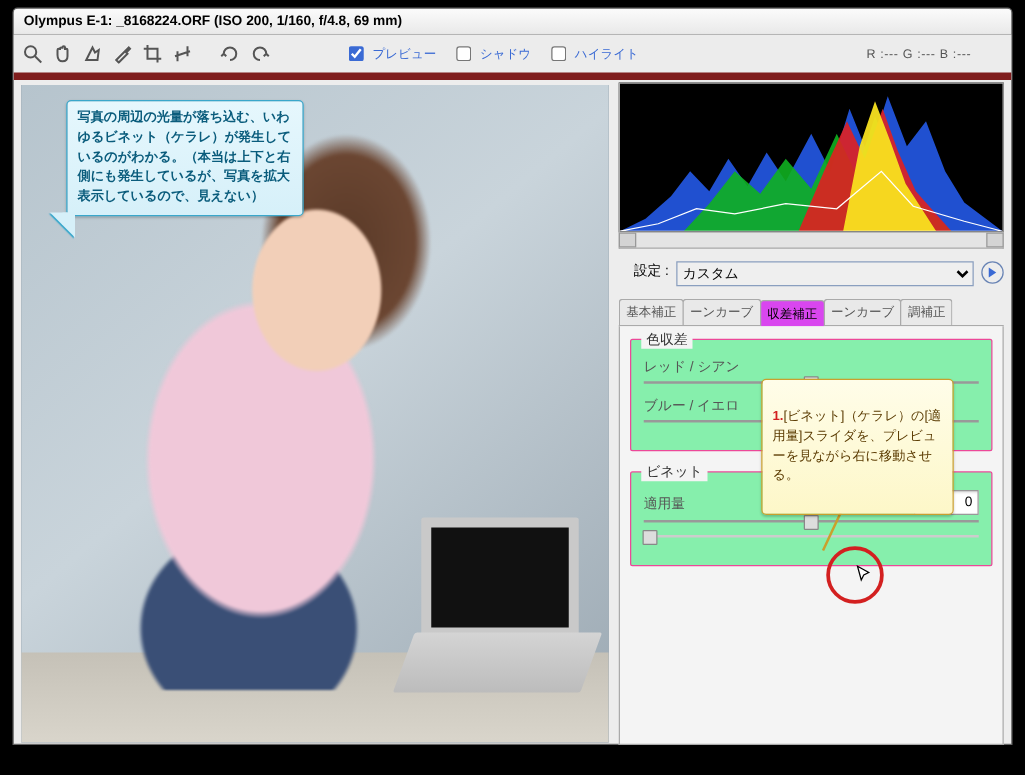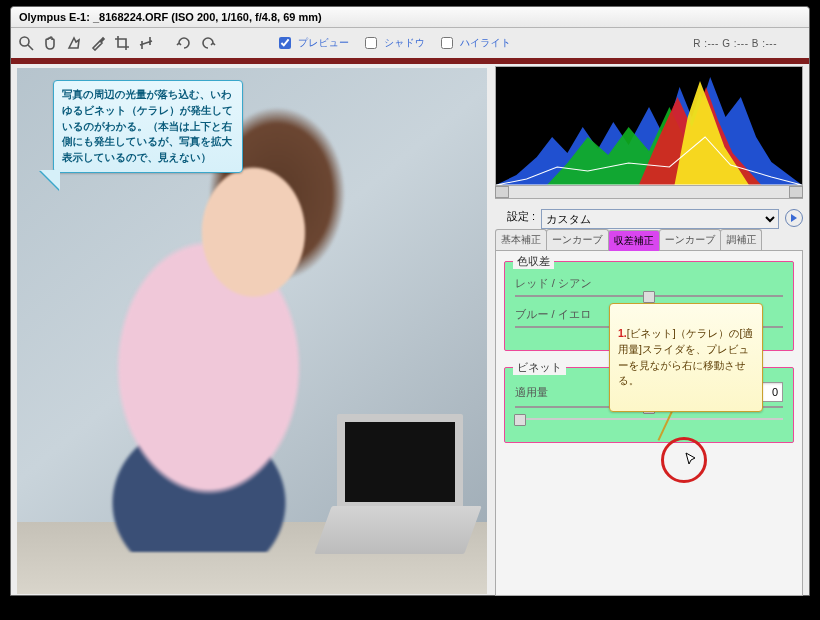--- a/index.html
+++ b/index.html
@@ -25,21 +25,21 @@
 .panel { flex:1; padding:4px 6px 0 8px; display:flex; flex-direction:column;}
 .histogram { height:118px; border:1px solid #aaa; background:#000; position:relative; overflow:hidden; margin-top:-2px;}
 .histogram svg { width:100%; height:100%;}
 .hist-scroll { height:12px; background:#e4e4e4; border:1px solid #aaa; border-top:0; position:relative;}
 .hist-scroll:before,.hist-scroll:after{content:"";position:absolute;top:0;width:12px;height:10px;background:#d4d4d4;border:1px solid #999;}
 .hist-scroll:before{left:-1px;} .hist-scroll:after{right:-1px;}
 .settings { display:flex; gap:6px; margin-top:10px; font-size:11px;margin-left:12px;}
 .settings select { flex:1; height:20px; font-size:11px; border:1px solid #8a9fbf;}
 .playbtn { width:16px; height:16px; border:1px solid #6a85b5; border-radius:50%; display:flex; align-items:center; justify-content:center;}
 .playbtn:before{content:"";border-style:solid;border-width:4px 0 4px 6px;border-color:transparent transparent transparent #3a6ad4;}
-.tabs { display:flex; border-bottom:1px solid #aaa; font-size:10px; color:#555;}
+.tabs { display:flex; margin-top:10px; border-bottom:1px solid #aaa; font-size:10px; color:#555;}
 .tabs div { padding:3px 5px; border:1px solid #aaa; border-bottom:0; background:#e9e9e9; border-radius:3px 3px 0 0; margin-right:-1px; white-space:nowrap;}
 .tabs .active { background:#d946ef; color:#000; position:relative; top:1px;}
 .tabbody { border:1px solid #aaa; border-top:0; flex:1; background:#f4f4f4; padding:10px 8px; display:flex; flex-direction:column; gap:16px;}
 .group { border:1px solid #ec4899; border-radius:2px; padding:14px 10px 18px 10px; position:relative; background:#86efac;}
 .group .legend { position:absolute; top:-8px; left:8px; background:#f4f4f4; padding:0 4px; font-size:11px; color:#333;}
 .sliderrow { display:flex; align-items:center; gap:8px; font-size:11px; margin-bottom:4px;}
 .sliderrow .lbl { width:80px; color:#555;}
 .sliderrow .track { flex:1; height:2px; background:#999; position:relative;}
 .sliderrow .thumb { position:absolute; top:-4px; width:10px; height:10px; background:#ddd; border:1px solid #888; border-radius:1px; transform:translateX(-50%);}
 .sliderrow input[type=text] { width:44px; height:16px; font-size:11px; text-align:right; border:1px solid #999; box-shadow:inset 1px 1px 2px rgba(0,0,0,.15); padding-right:4px;}

